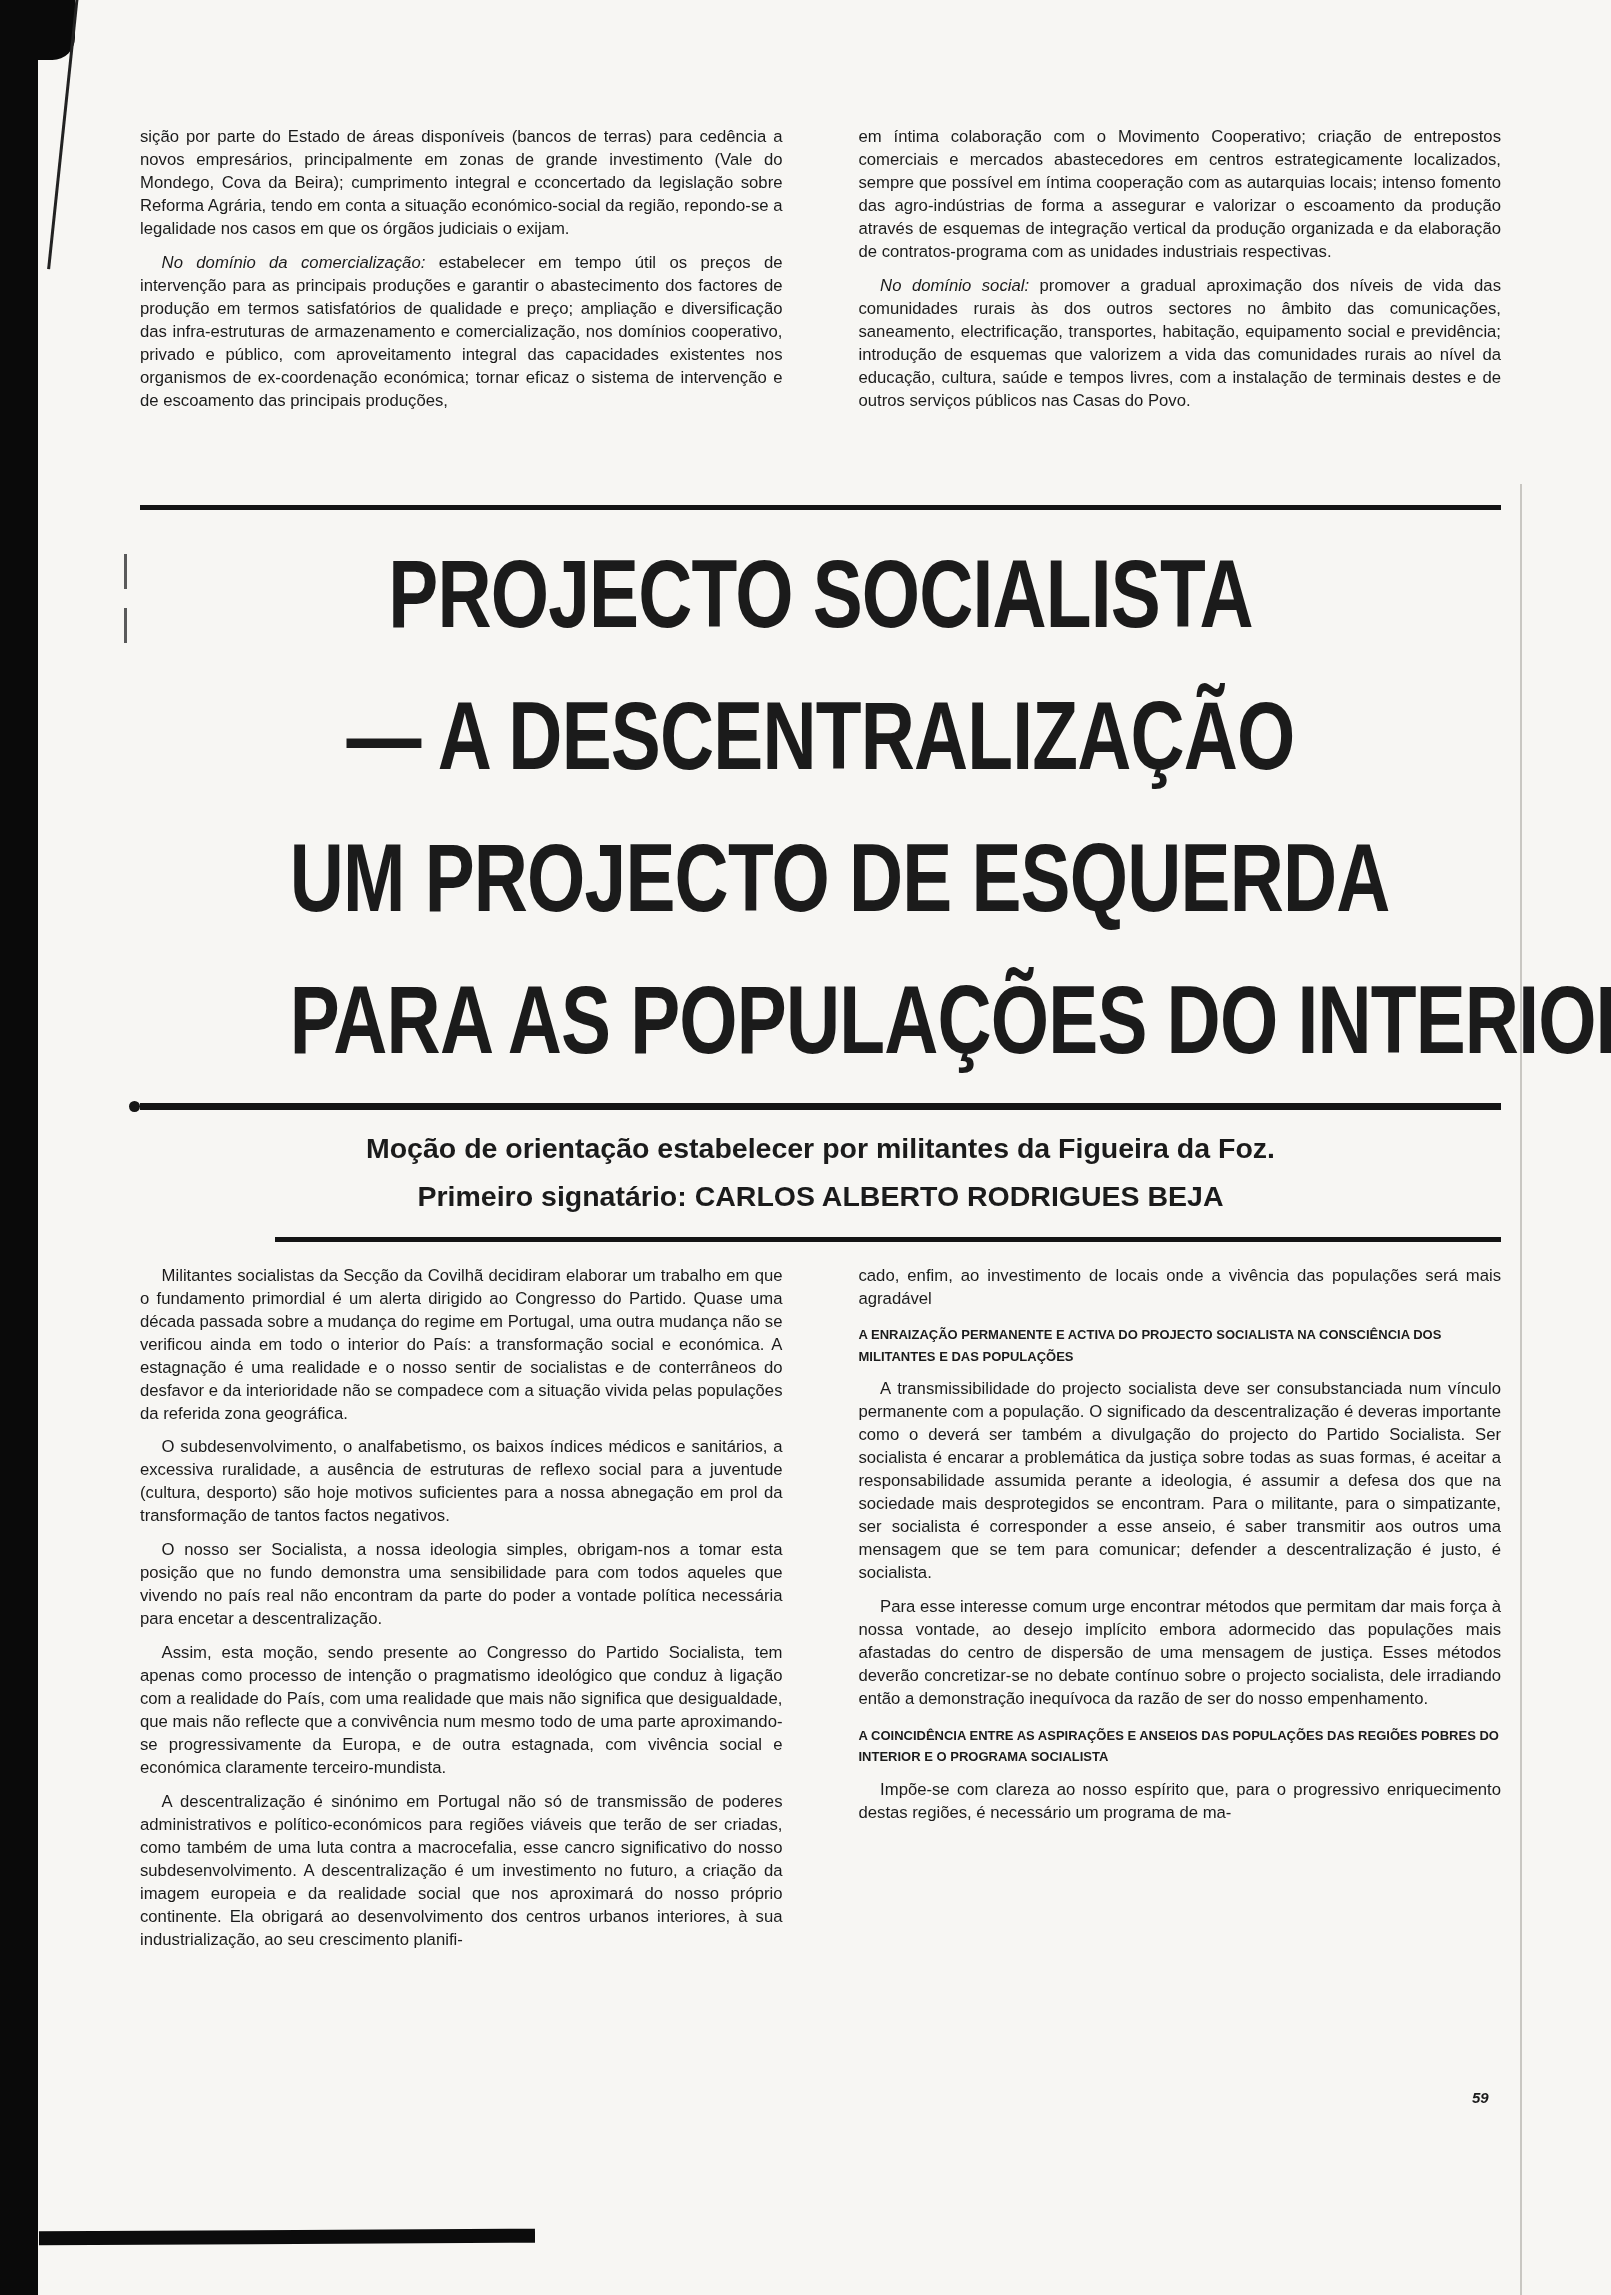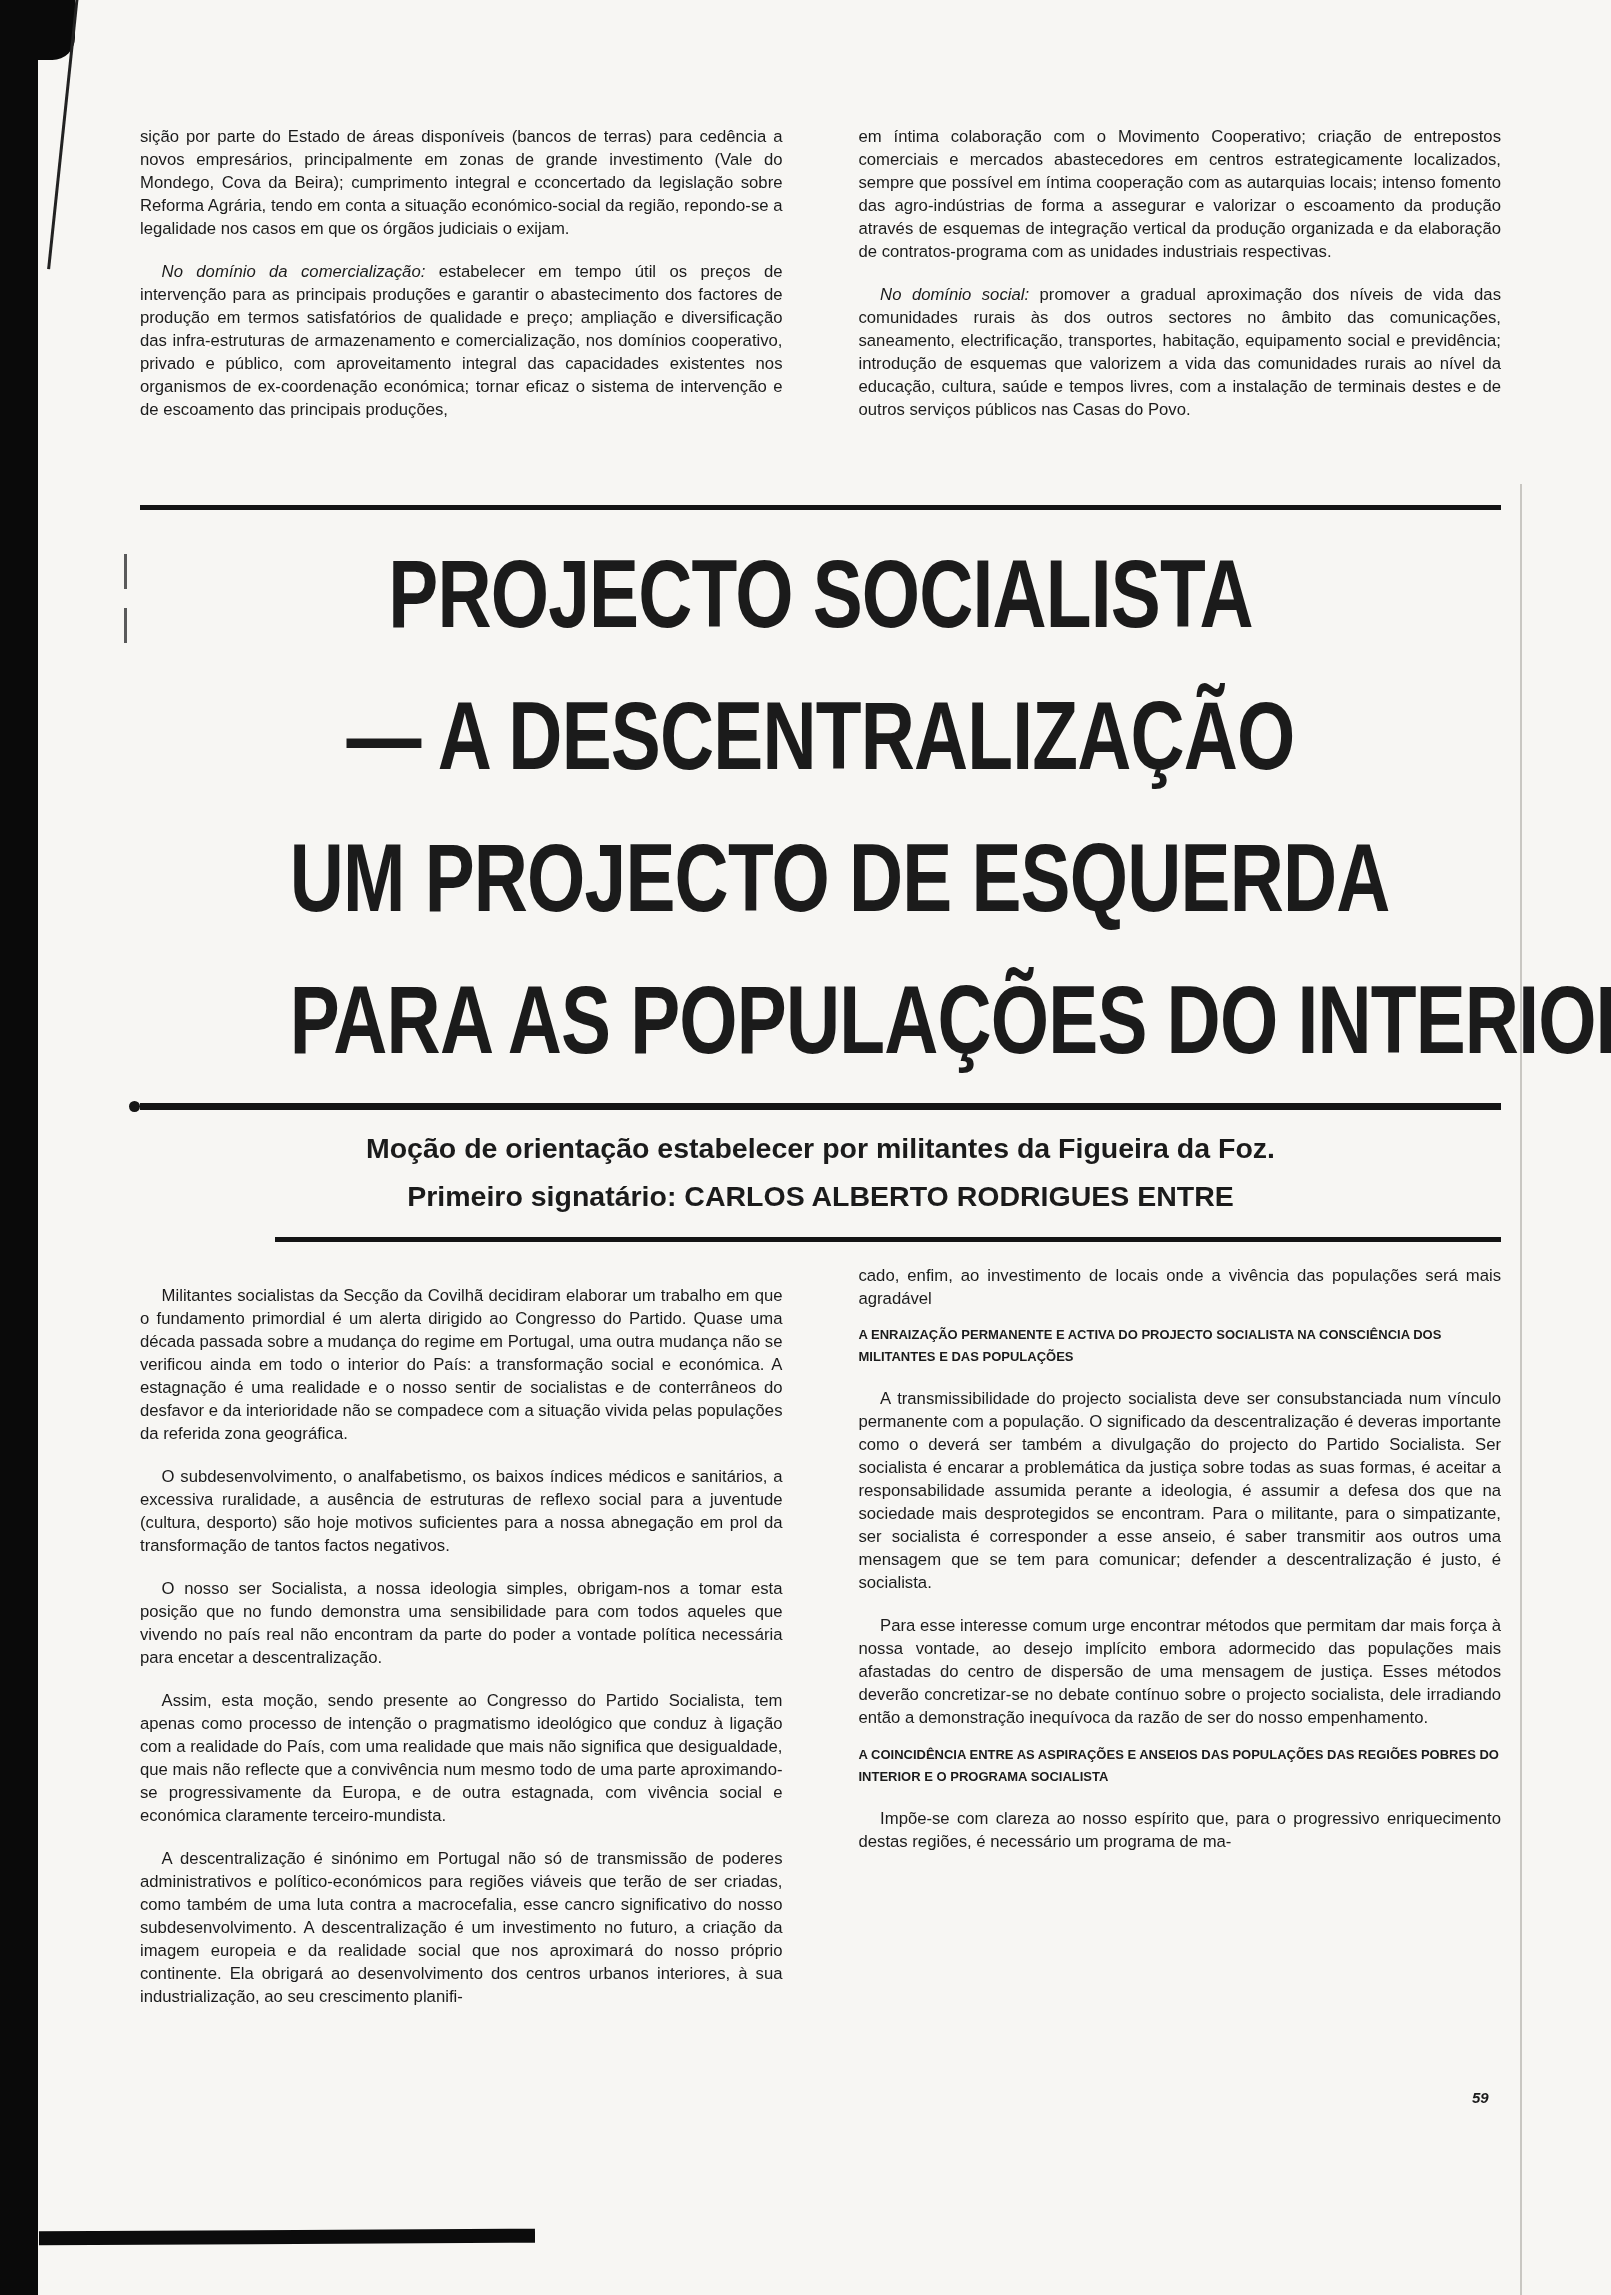--- a/index.html
+++ b/index.html
@@ -22,21 +22,21 @@
   .tick-1 { left:124px; top:554px; height:35px; }
   .tick-2 { left:124px; top:608px; height:35px; }
   .bullet-dot { position:absolute; left:129px; top:1101px; width:10.8px; height:10.8px; border-radius:50%; background:#161616; }
 
   
   .content { position:absolute; left:140px; top:125px; width:1361px; }
   .cols { display:flex; gap:76px; }
   .col { flex:1 1 0; min-width:0; }
   .top-cols { min-height:366px; }
   p { margin:0 0 10.8px 0; font-size:16.7px; line-height:23px; text-align:justify; }
-  .indent { text-indent:21.6px;margin-top:20px; }
+  .indent { text-indent:21.6px; }
   .ital { font-style:italic; }
   .body-head {
     font-weight:bold; font-size:13px; line-height:21.6px;
     margin:14.7px 0 9.8px 0; text-align:left;
   }
 
   .rule { height:4.9px; background:#141414; }
   .rule-1 { margin-top:13.8px; }
   .rule-2 { height:6.4px; }
   .rule-3 { margin-left:135px; }
@@ -89,21 +89,21 @@
       <div class="headline-line">PROJECTO SOCIALISTA</div>
       <div class="headline-line">— A DESCENTRALIZAÇÃO</div>
       <div class="headline-line">UM PROJECTO DE ESQUERDA</div>
       <div class="headline-line">PARA AS POPULAÇÕES DO INTERIOR</div>
     </div>
 
     <div class="rule rule-2"></div>
 
     <div class="subtitle">
       <div class="subtitle-line">Moção de orientação estabelecer por militantes da Figueira da Foz.</div>
-      <div class="subtitle-line">Primeiro signatário: CARLOS ALBERTO RODRIGUES ENTRE</div>
+      <div class="subtitle-line">Primeiro signatário: CARLOS ALBERTO RODRIGUES BEJA</div>
     </div>
 
     <div class="rule rule-3"></div>
 
     <div class="cols body-cols">
       <div class="col">
         <p class="indent">Militantes socialistas da Secção da Covilhã decidiram elaborar um trabalho em que o fundamento primordial é um alerta dirigido ao Congresso do Partido. Quase uma década passada sobre a mudança do regime em Portugal, uma outra mudança não se verificou ainda em todo o interior do País: a transformação social e económica. A estagnação é uma realidade e o nosso sentir de socialistas e de conterrâneos do desfavor e da interioridade não se compadece com a situação vivida pelas populações da referida zona geográfica.</p>
         <p class="indent">O subdesenvolvimento, o analfabetismo, os baixos índices médicos e sanitários, a excessiva ruralidade, a ausência de estruturas de reflexo social para a juventude (cultura, desporto) são hoje motivos suficientes para a nossa abnegação em prol da transformação de tantos factos negativos.</p>
         <p class="indent">O nosso ser Socialista, a nossa ideologia simples, obrigam-nos a tomar esta posição que no fundo demonstra uma sensibilidade para com todos aqueles que vivendo no país real não encontram da parte do poder a vontade política necessária para encetar a descentralização.</p>
         <p class="indent">Assim, esta moção, sendo presente ao Congresso do Partido Socialista, tem apenas como processo de intenção o pragmatismo ideológico que conduz à ligação com a realidade do País, com uma realidade que mais não significa que desigualdade, que mais não reflecte que a convivência num mesmo todo de uma parte aproximando-se progressivamente da Europa, e de outra estagnada, com vivência social e económica claramente terceiro-mundista.</p>

